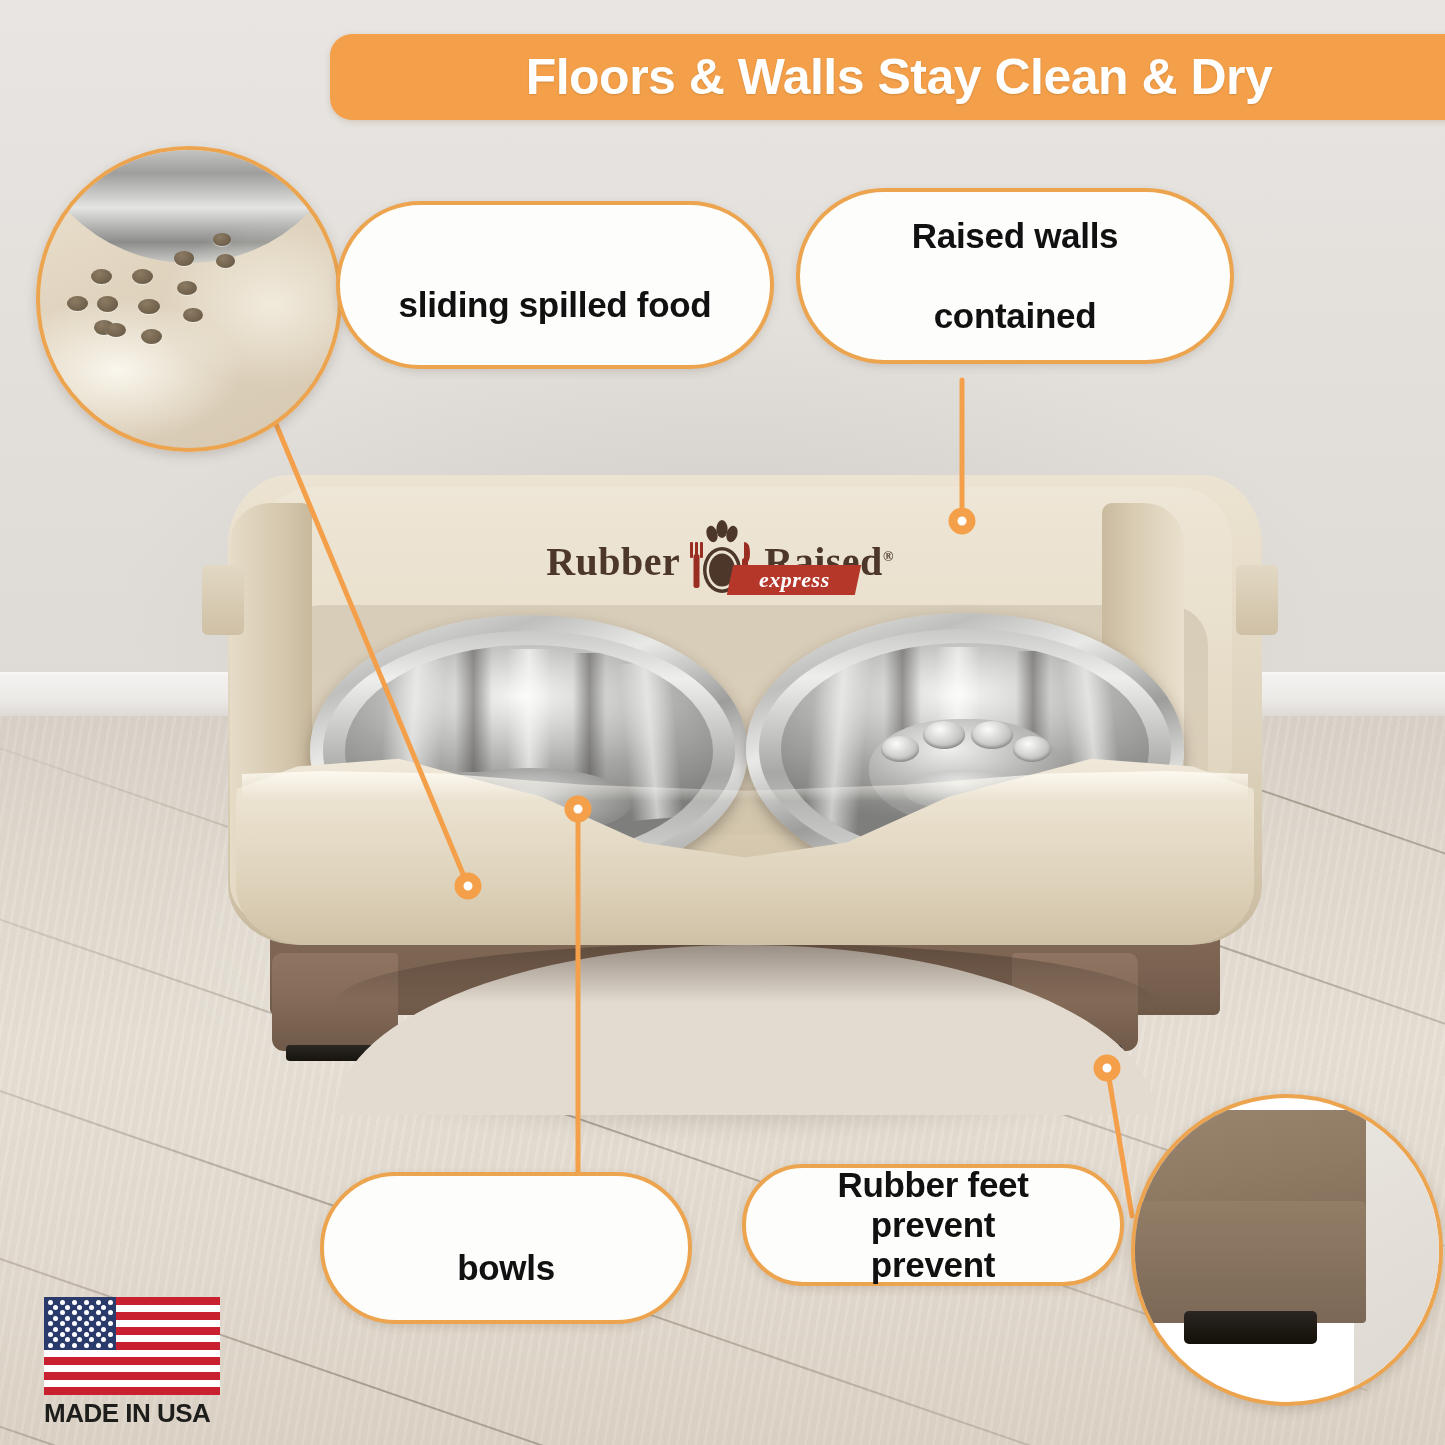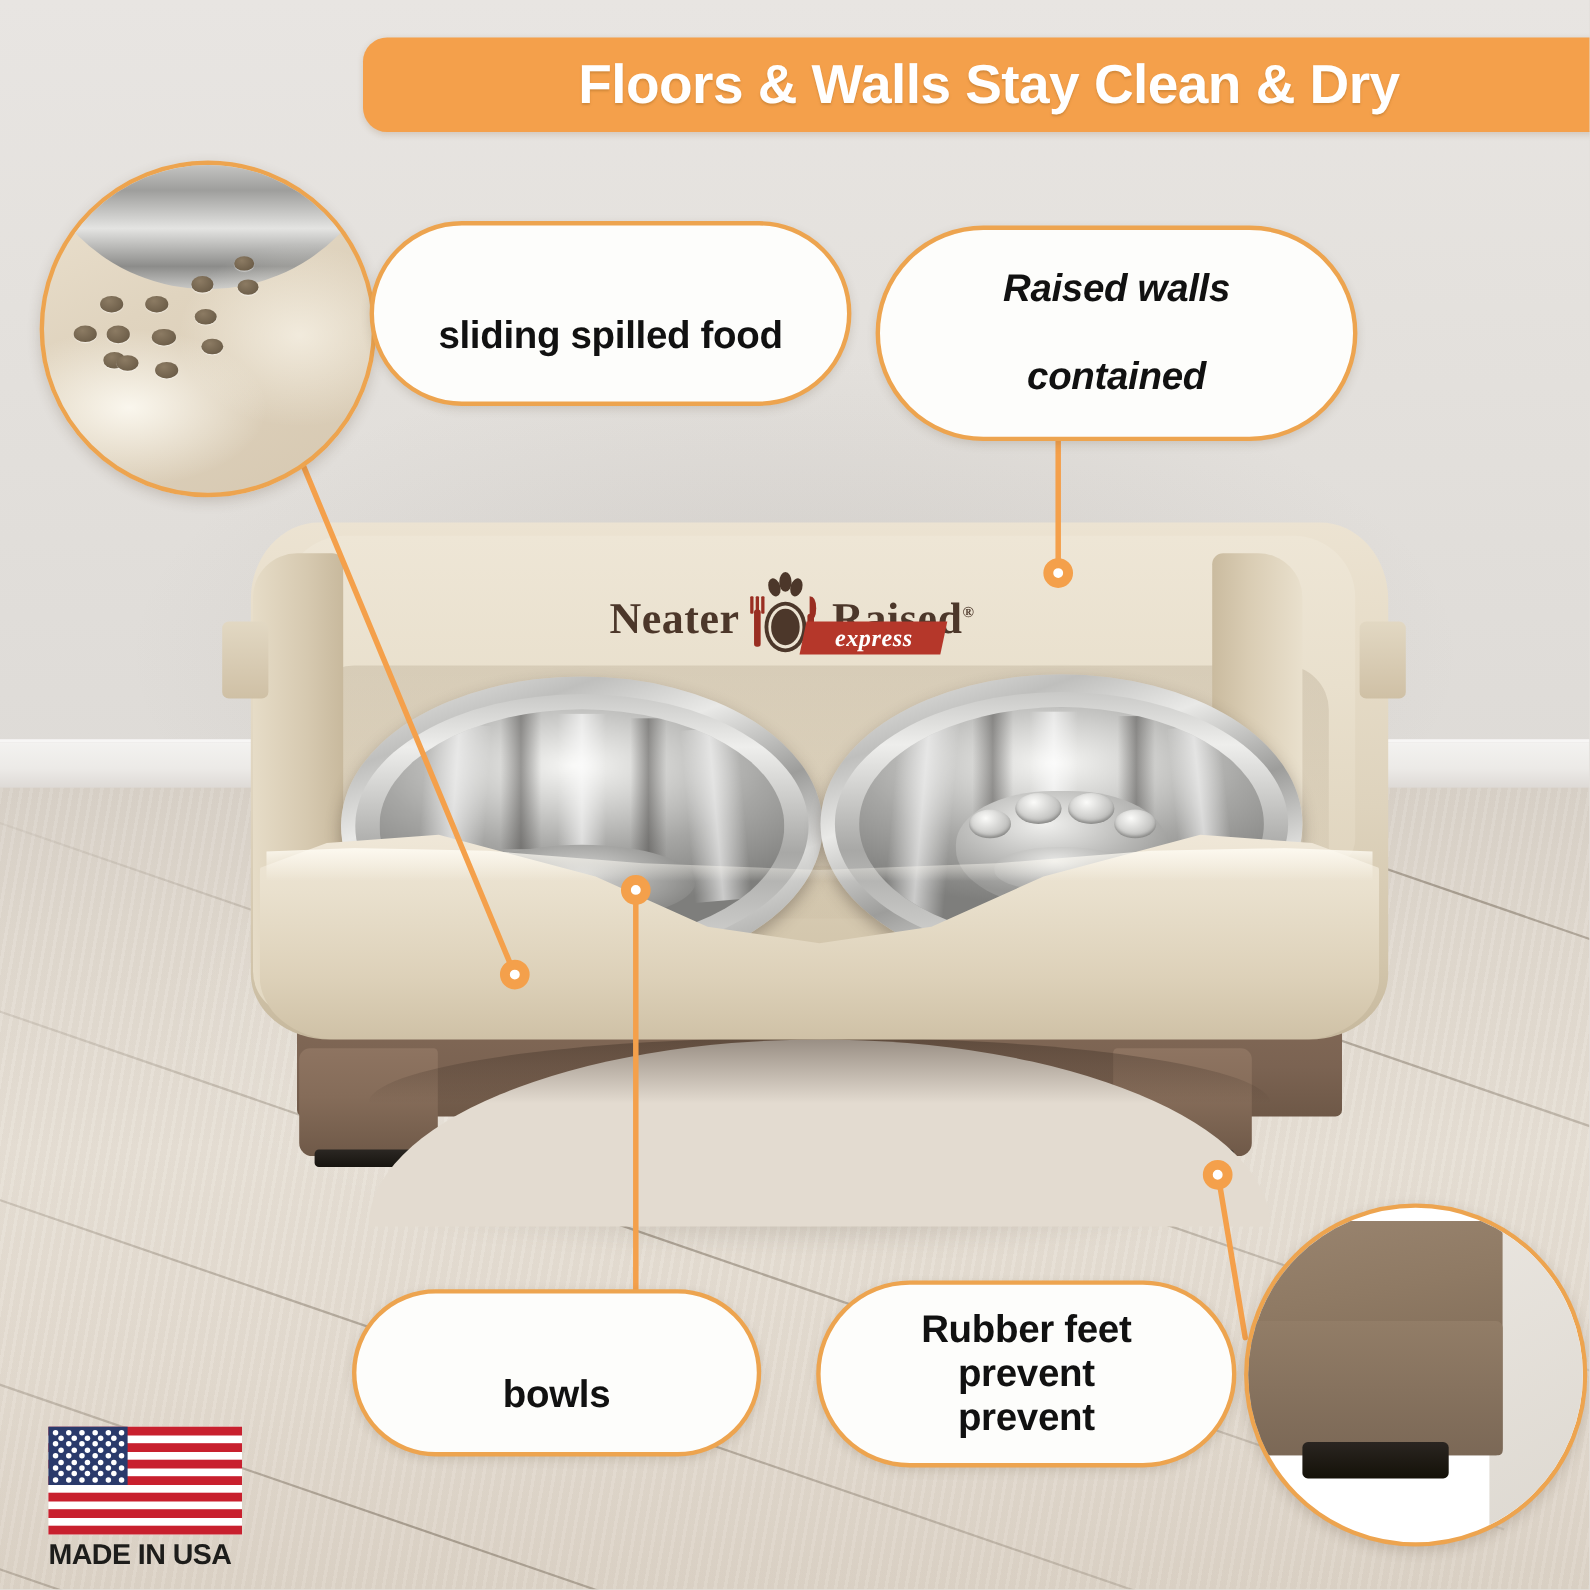--- a/index.html
+++ b/index.html
@@ -330,21 +330,21 @@
 
     <div class="tub-outer"></div>
     <div class="tub-back"></div>
     <div class="tub-inner-shadow"></div>
     <div class="tub-side left"></div>
     <div class="tub-side right"></div>
     <div class="side-tab left"></div>
     <div class="side-tab right"></div>
 
     <div class="logo-wrap">
-      <span class="logo-text logo-neater">Neater</span>
+      <span class="logo-text logo-neater">Rubber</span>
       <span class="logo-icon">
         <svg viewBox="0 0 76 86" width="76" height="86">
 
           <g fill="#9a2e22">
             <rect x="6" y="24" width="3" height="16" rx="1"></rect>
             <rect x="11" y="24" width="3" height="16" rx="1"></rect>
             <rect x="16" y="24" width="3" height="16" rx="1"></rect>
             <rect x="9.5" y="36" width="6" height="34" rx="2.5"></rect>
           </g>
 
@@ -459,36 +459,36 @@
     <div class="foot-rubber"></div>
   </div>
 
   <div class="pill" style="left:336px; top:201px; width:438px; height:168px;">
     <span>
       <br>
       <span>sliding spilled food</span><br>
     </span>
   </div>
 
-  <div class="pill" style="left:796px; top:205px; width:438px; height:196px;font-style:italic;">
+  <div class="pill" style="left:796px; top:188px; width:438px; height:176px;">
     <span>
       <span>Raised walls</span><br>
       <br>
       <span>contained</span>
     </span>
   </div>
 
   <div class="pill" style="left:320px; top:1172px; width:372px; height:152px;">
     <span>
       <br>
       <span>bowls</span>
     </span>
   </div>
 
-  <div class="pill" style="left:742px; top:1164px; width:382px; height:170px;">
+  <div class="pill" style="left:742px; top:1164px; width:382px; height:122px;">
     <span>
       <span>Rubber feet</span><br>
       <span>prevent</span><br>
       <span>prevent</span>
     </span>
   </div>
 
   <div class="flag-badge">
     <div class="flag">
       <div class="stripe" style="top:0px;"></div>

